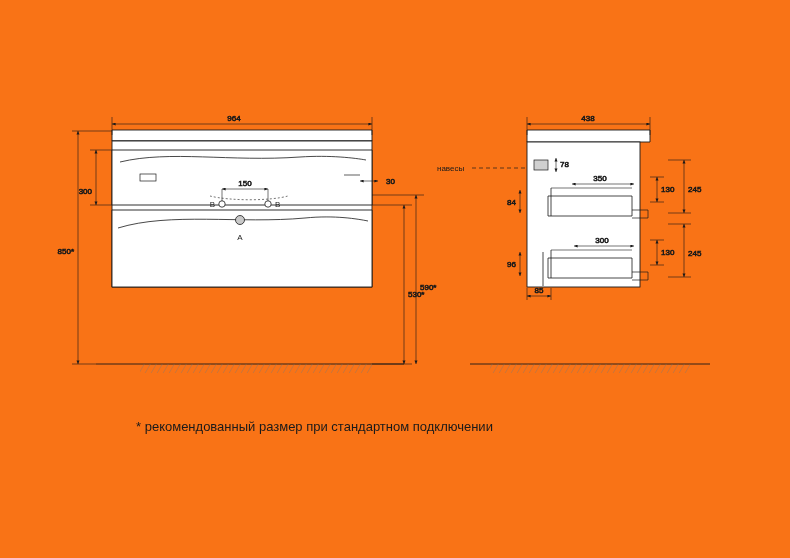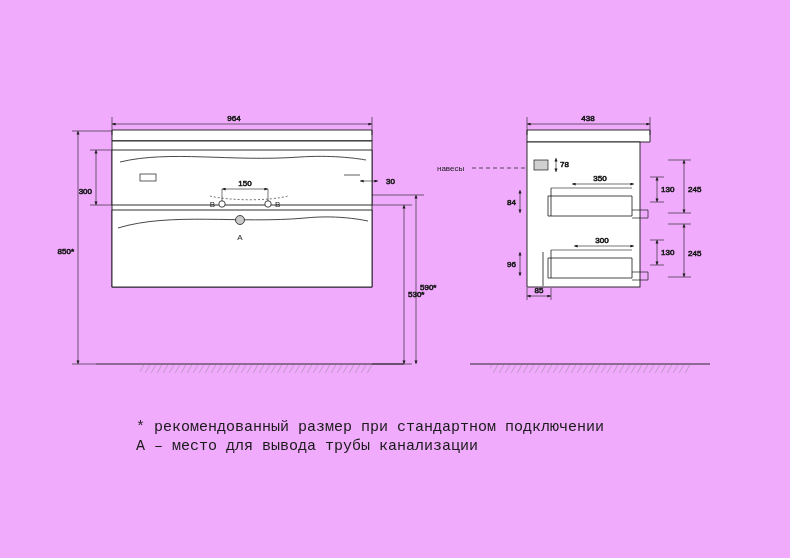--- a/index.html
+++ b/index.html
@@ -4,40 +4,40 @@
 <style>
   html, body {
     margin: 0;
     padding: 0;
     background: #ffffff;
   }
   #root {
     position: relative;
     width: 790px;
     height: 558px;
-    background: #f0abfc;
+    background: #f97316;
     font-family: "Liberation Sans", sans-serif;
     overflow: hidden;
   }
   #svg-drawing {
     position: absolute;
     left: 0;
     top: 0;
     width: 790px;
     height: 558px;
   }
   .dim-text {
     font-family: "Liberation Sans", sans-serif;
     font-size: 8px;
     fill: #1a1a1a;
   }
   .note-text {
     position: absolute;
-    font-family: Liberation Mono, monospace;
-    font-size: 15px;
+    font-family: Liberation Sans, sans-serif;
+    font-size: 13px;
     color: #1a1a1a;
     white-space: nowrap;
   }
   .note-1 { left: 136px; top: 419px; }
   .note-2 { left: 136px; top: 438px; }
   .note-3 { left: 136px; top: 457px; }
 </style>
 </head>
 <body>
 
@@ -198,15 +198,14 @@
       <line x1="551" y1="288" x2="551" y2="300"></line>
       <text class="dim-text" x="539" y="293" text-anchor="middle">85</text>
     </g>
 
     <g fill="#1a1a1a">
       <text class="dim-text" x="437" y="171" text-anchor="start">навесы</text>
     </g>
   </svg>
 
   <div class="note-text note-1">* рекомендованный размер при стандартном подключении</div>
-  <div class="note-text note-2">А – место для вывода трубы канализации</div>
 
 </div>
 
 </body></html>

